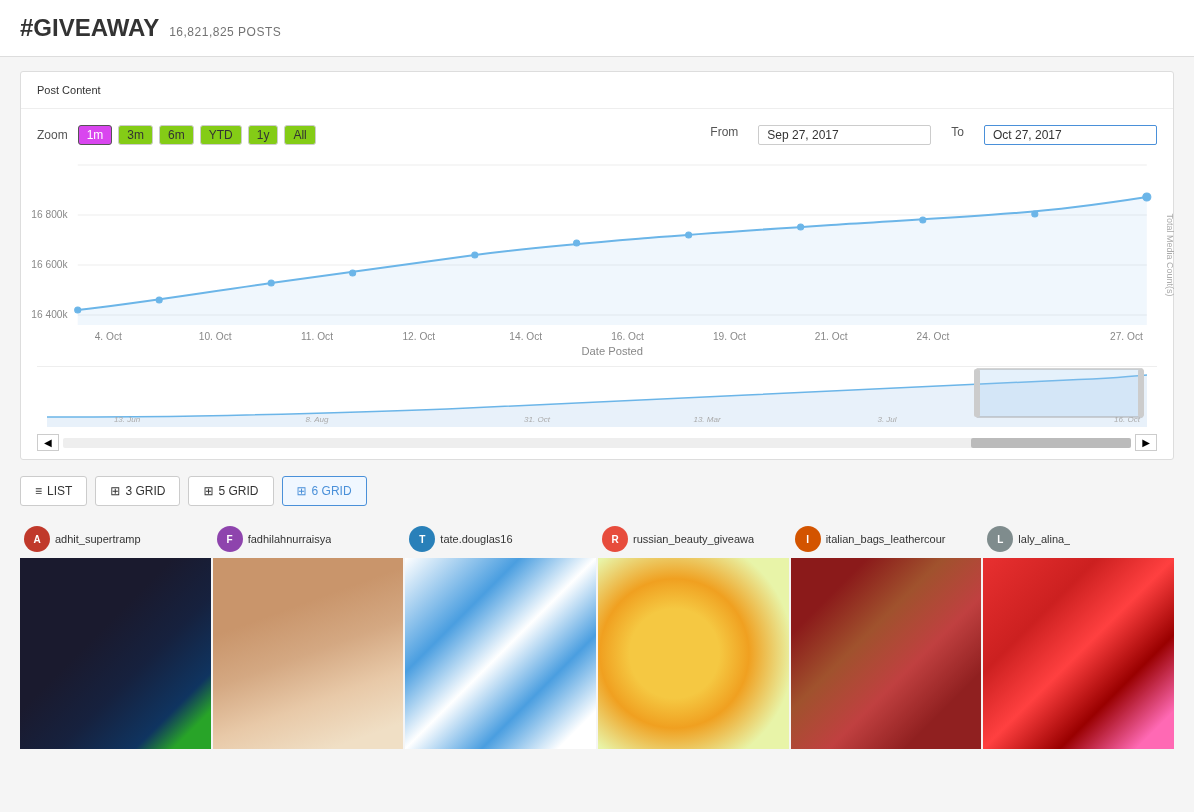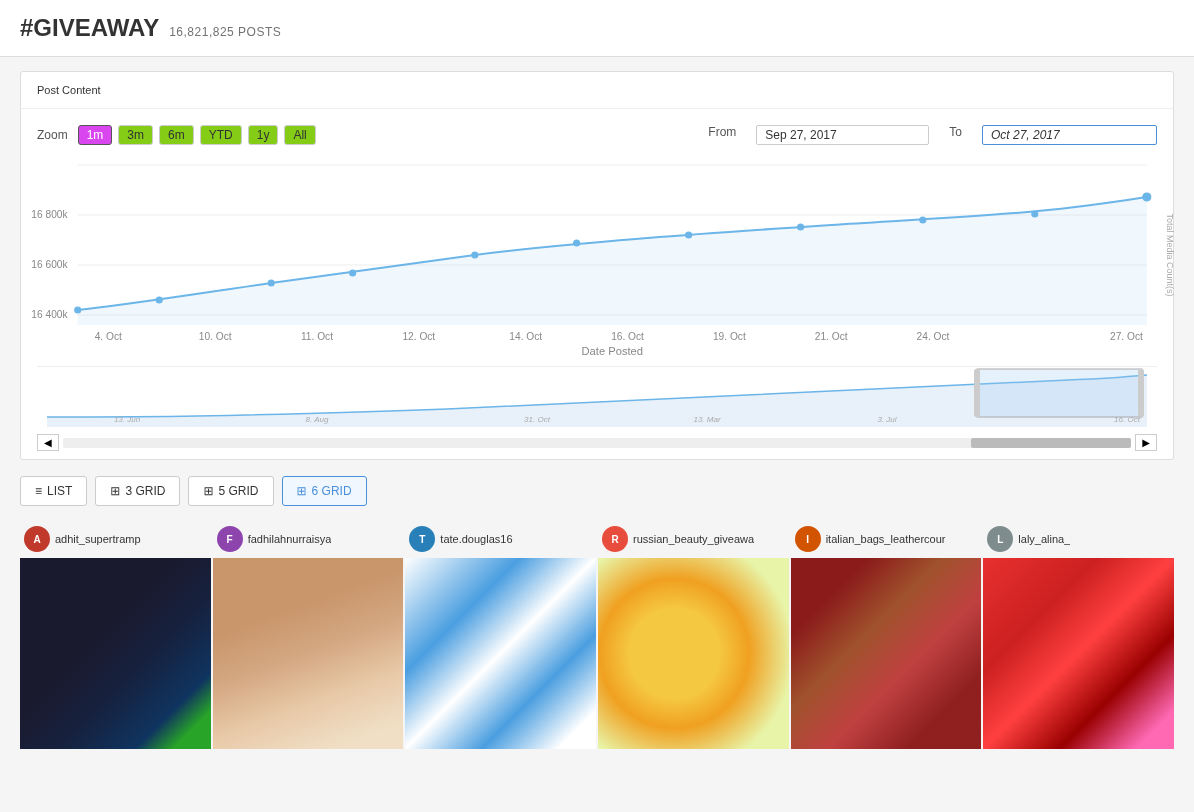--- a/index.html
+++ b/index.html
@@ -86,21 +86,20 @@
     }
     .date-input {
       border: 1px solid #ccc;
       border-radius: 2px;
       padding: 2px 8px;
       font-size: 12px;
       color: #333;
     }
     .date-input.active-border {
       border-color: #4a90d9;
-      font-style: italic;
     }
 
     .chart-area {
       position: relative;
       width: 100%;
     }
 
     svg.main-chart {
       width: 100%;
       height: 200px;

